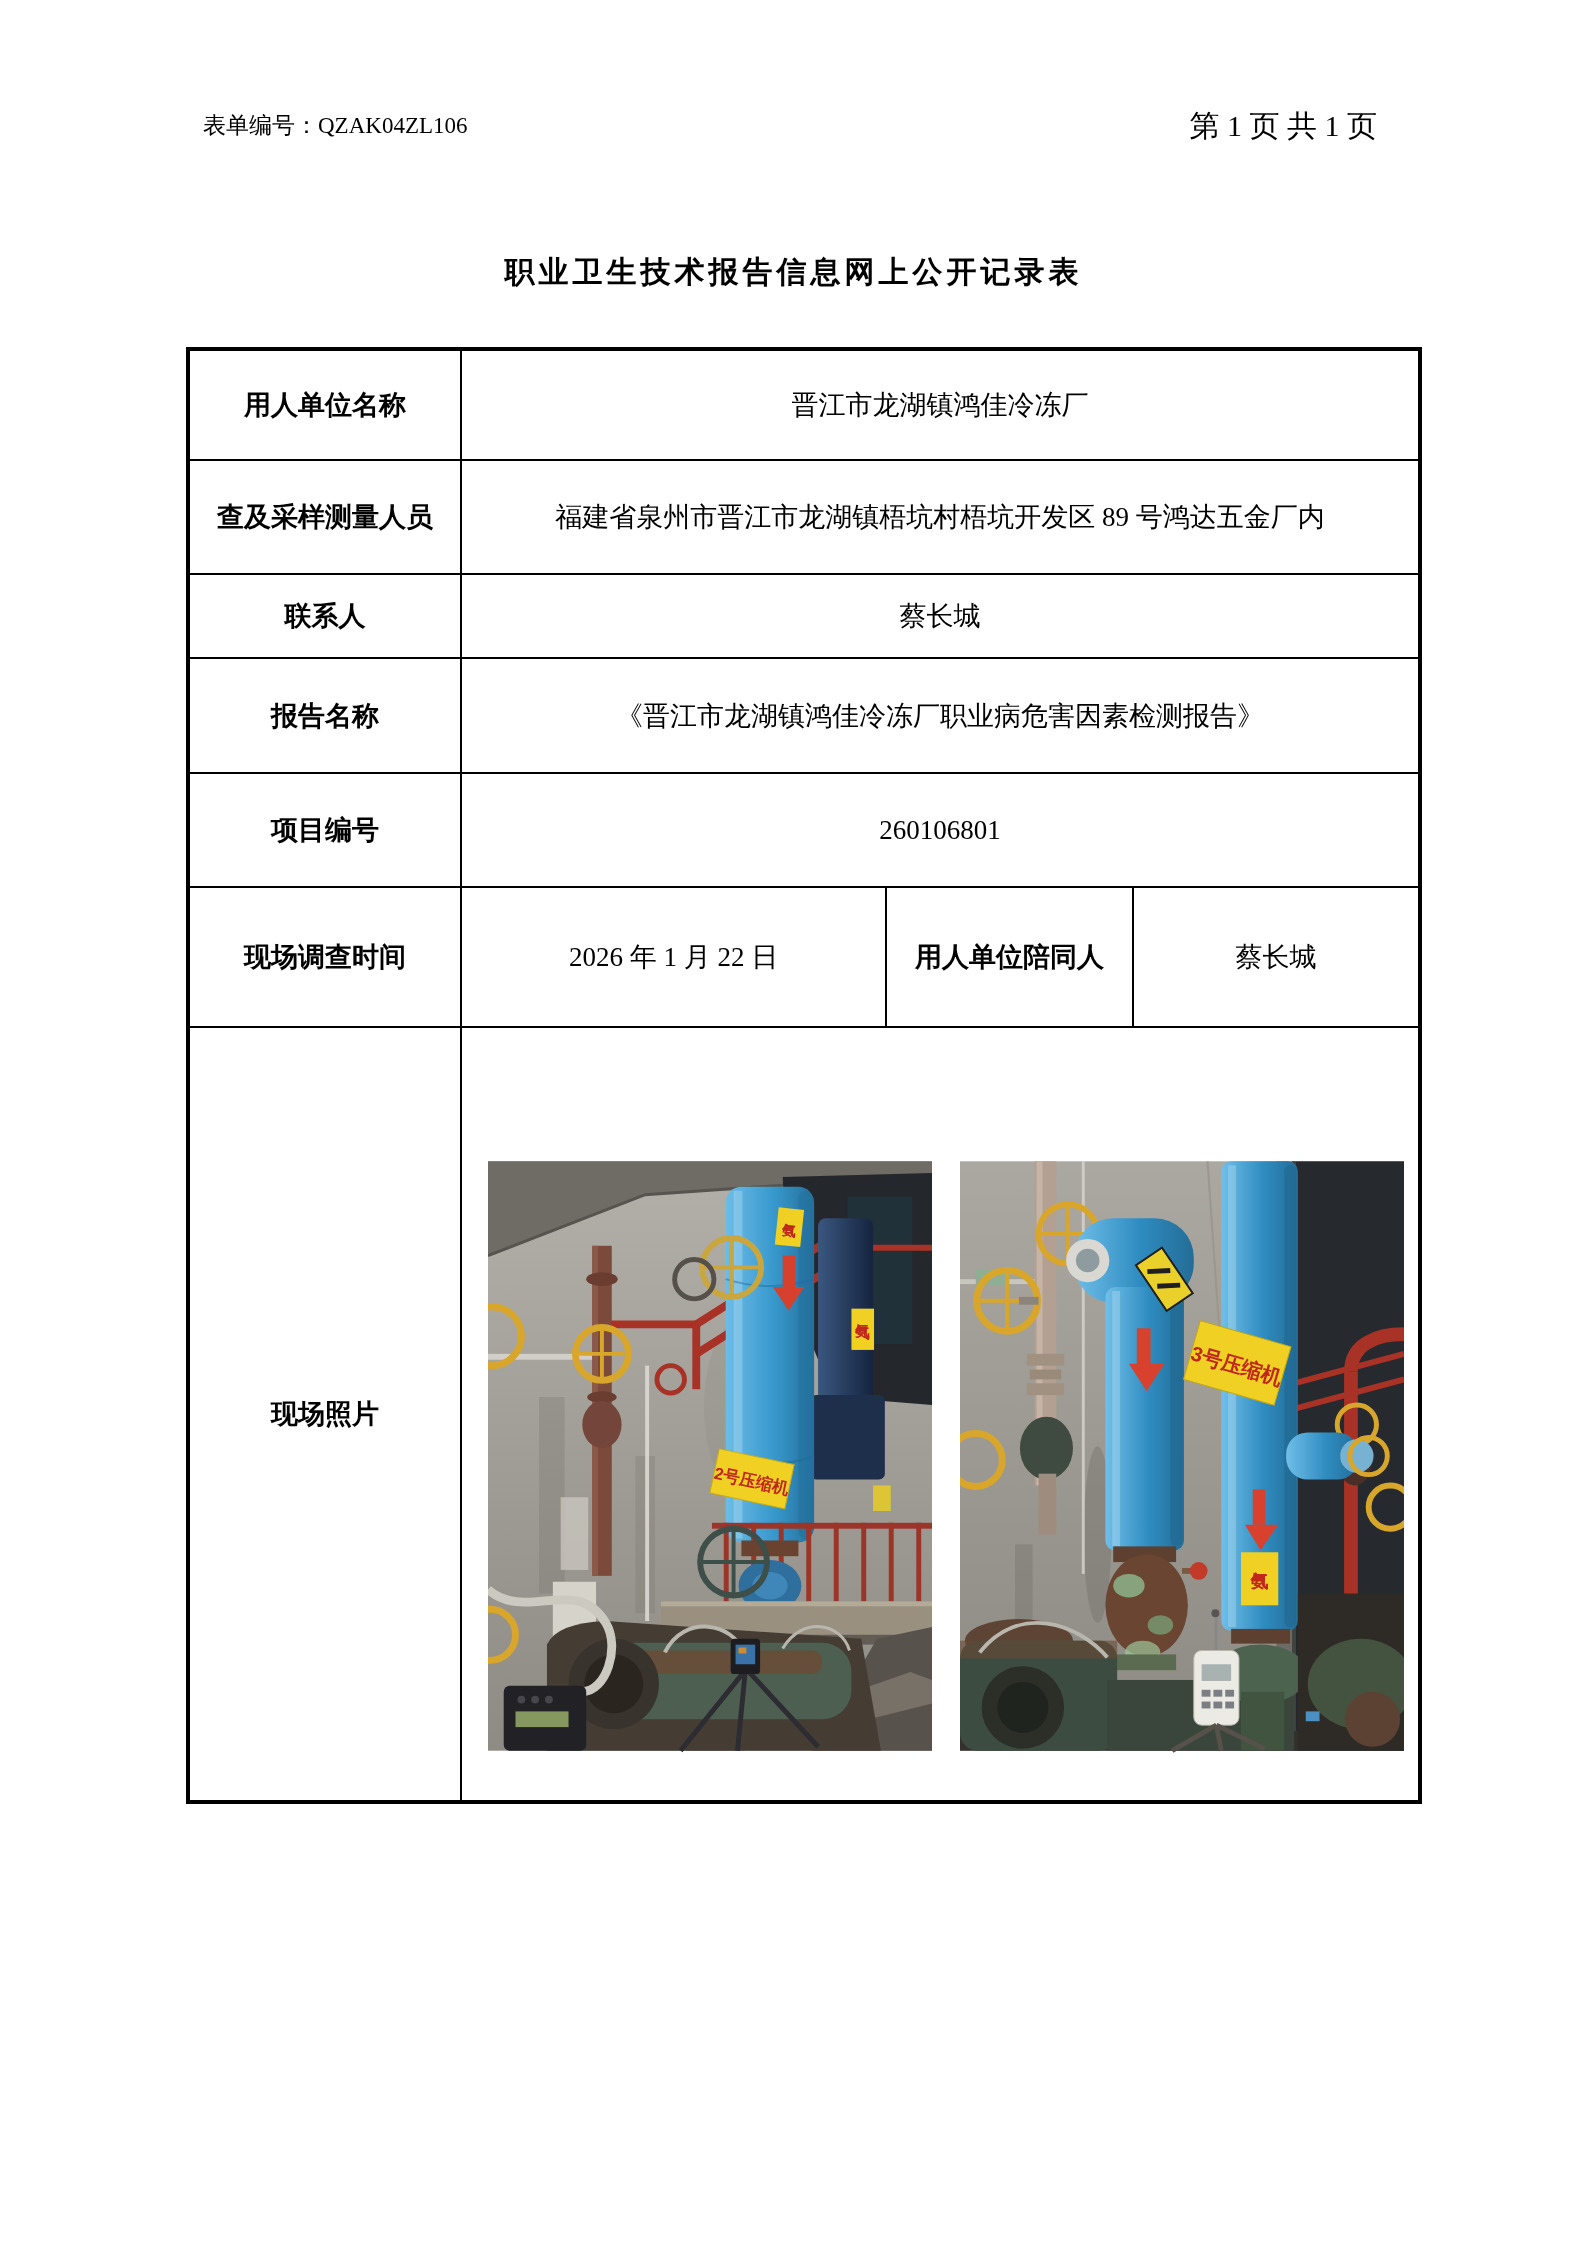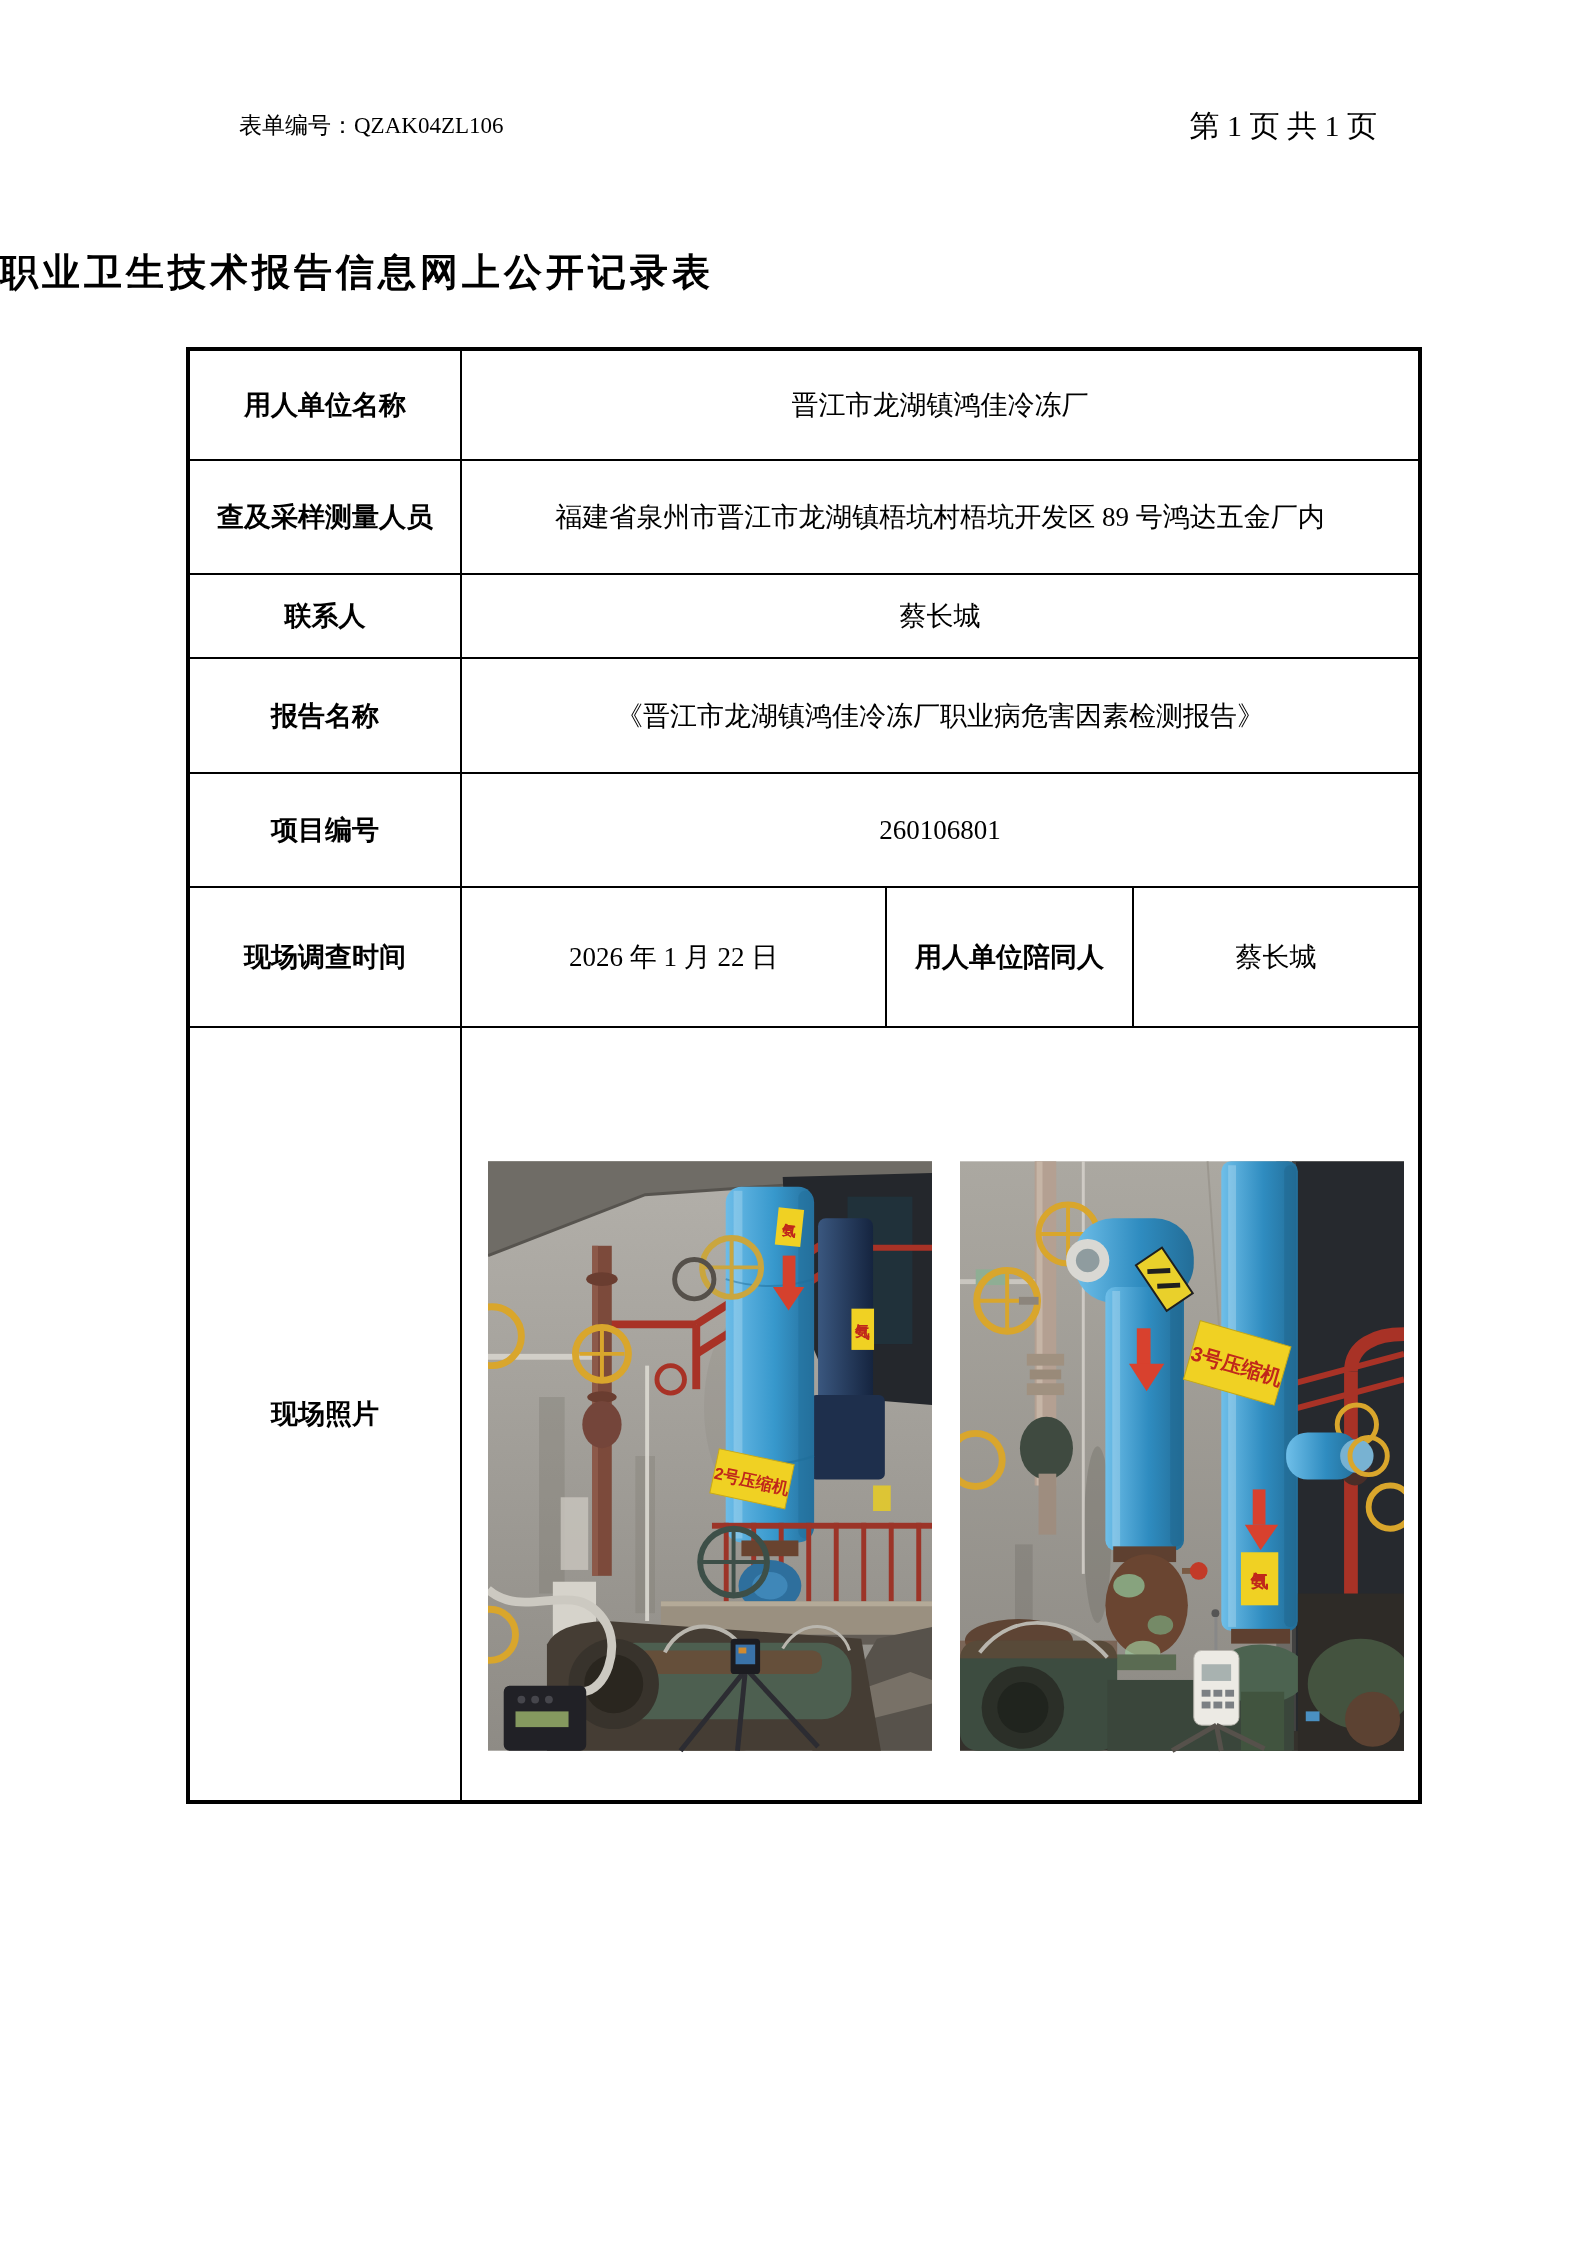--- a/index.html
+++ b/index.html
@@ -1,25 +1,25 @@
 <!DOCTYPE html>
 <html><head>
 <meta charset="utf-8">
 <style>
   html,body { margin:0; padding:0; background:#ffffff; }
   .page {
     position:relative; width:1587px; height:2245px; background:#ffffff;
     font-family:"Liberation Serif","DejaVu Serif",serif; color:#000;
     overflow:hidden;
   }
-  .hdr-left  { position:absolute; left:203px;  top:112px; font-size:23px; line-height:28px; white-space:pre;margin-left:36px; }
+  .hdr-left  { position:absolute; left:203px;  top:112px; font-size:23px; line-height:28px; white-space:pre; }
   .hdr-right { position:absolute; right:210px; top:112px; font-size:30px; line-height:28px; white-space:pre; }
   .doc-title {
-    position:absolute; left:0; right:0; top:248px; text-align:left;
-    font-size:38px; font-weight:bold; letter-spacing:4px; line-height:48px;
+    position:absolute; left:0; right:0; top:248px; text-align:center;
+    font-size:30px; font-weight:bold; letter-spacing:4px; line-height:48px;
   }
   table.form-table {
     position:absolute; left:186px; top:347px; width:1232px;
     border-collapse:collapse; table-layout:fixed;
     border:4px solid #000;
   }
   table.form-table td {
     border:2px solid #000; padding:0 14px;
     vertical-align:middle; text-align:center;
     font-size:27px; line-height:50px;

